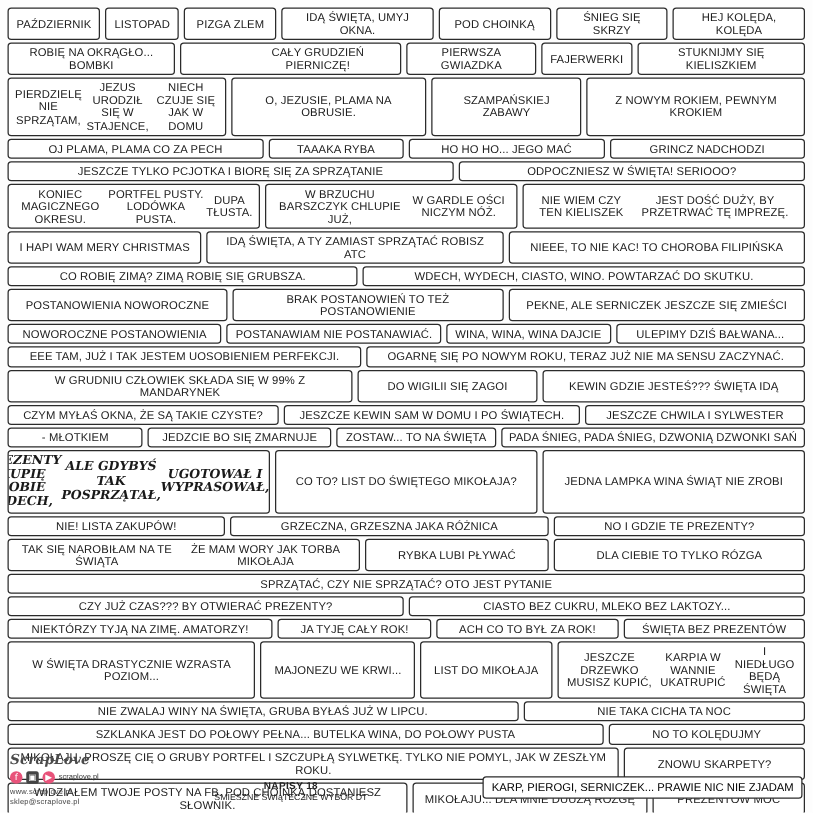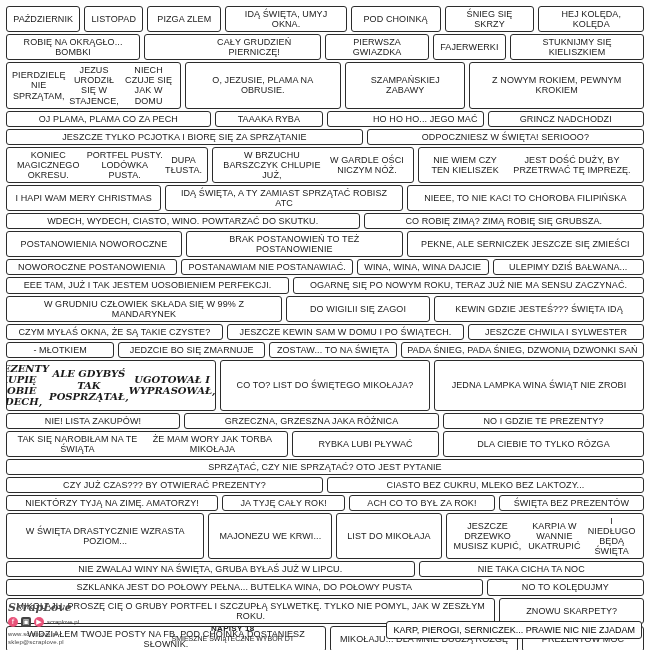--- a/index.html
+++ b/index.html
@@ -157,21 +157,21 @@
           <div>Z NOWYM ROKIEM, PEWNYM KROKIEM</div>
         </div>
       </div>
       <div class="row">
         <div class="chip" style="flex: 8 1 0px;">
           <div>OJ PLAMA, PLAMA CO ZA PECH</div>
         </div>
         <div class="chip" style="flex: 4 1 0px;">
           <div>TAAAKA RYBA</div>
         </div>
-        <div class="chip" style="flex: 6 1 0px; justify-content: flex-end;">
+        <div class="chip" style="flex: 6 1 0px;">
           <div>HO HO HO... JEGO MAĆ</div>
         </div>
         <div class="chip" style="flex: 6 1 0px;">
           <div>GRINCZ NADCHODZI</div>
         </div>
       </div>
       <div class="row">
         <div class="chip" style="flex: 13 1 0px;">
           <div>JESZCZE TYLKO PCJOTKA I BIORĘ SIĘ ZA SPRZĄTANIE</div>
         </div>
@@ -199,25 +199,25 @@
           <div>I HAPI WAM MERY CHRISTMAS</div>
         </div>
         <div class="chip" style="flex: 11 1 0px;">
           <div>IDĄ ŚWIĘTA, A TY ZAMIAST SPRZĄTAĆ ROBISZ ATC</div>
         </div>
         <div class="chip" style="flex: 11 1 0px;">
           <div>NIEEE, TO NIE KAC! TO CHOROBA FILIPIŃSKA</div>
         </div>
       </div>
       <div class="row">
+        <div class="chip" style="flex: 11 1 0px;">
+          <div>CO ROBIĘ ZIMĄ? ZIMĄ ROBIĘ SIĘ GRUBSZA.</div>
+        </div>
         <div class="chip" style="flex: 14 1 0px;">
           <div>WDECH, WYDECH, CIASTO, WINO. POWTARZAĆ DO SKUTKU.</div>
-        </div>
-        <div class="chip" style="flex: 11 1 0px;">
-          <div>CO ROBIĘ ZIMĄ? ZIMĄ ROBIĘ SIĘ GRUBSZA.</div>
         </div>
       </div>
       <div class="row">
         <div class="chip" style="flex: 8 1 0px;">
           <div>POSTANOWIENIA NOWOROCZNE</div>
         </div>
         <div class="chip" style="flex: 10 1 0px;">
           <div>BRAK POSTANOWIEŃ TO TEŻ POSTANOWIENIE</div>
         </div>
         <div class="chip" style="flex: 11 1 0px;">

